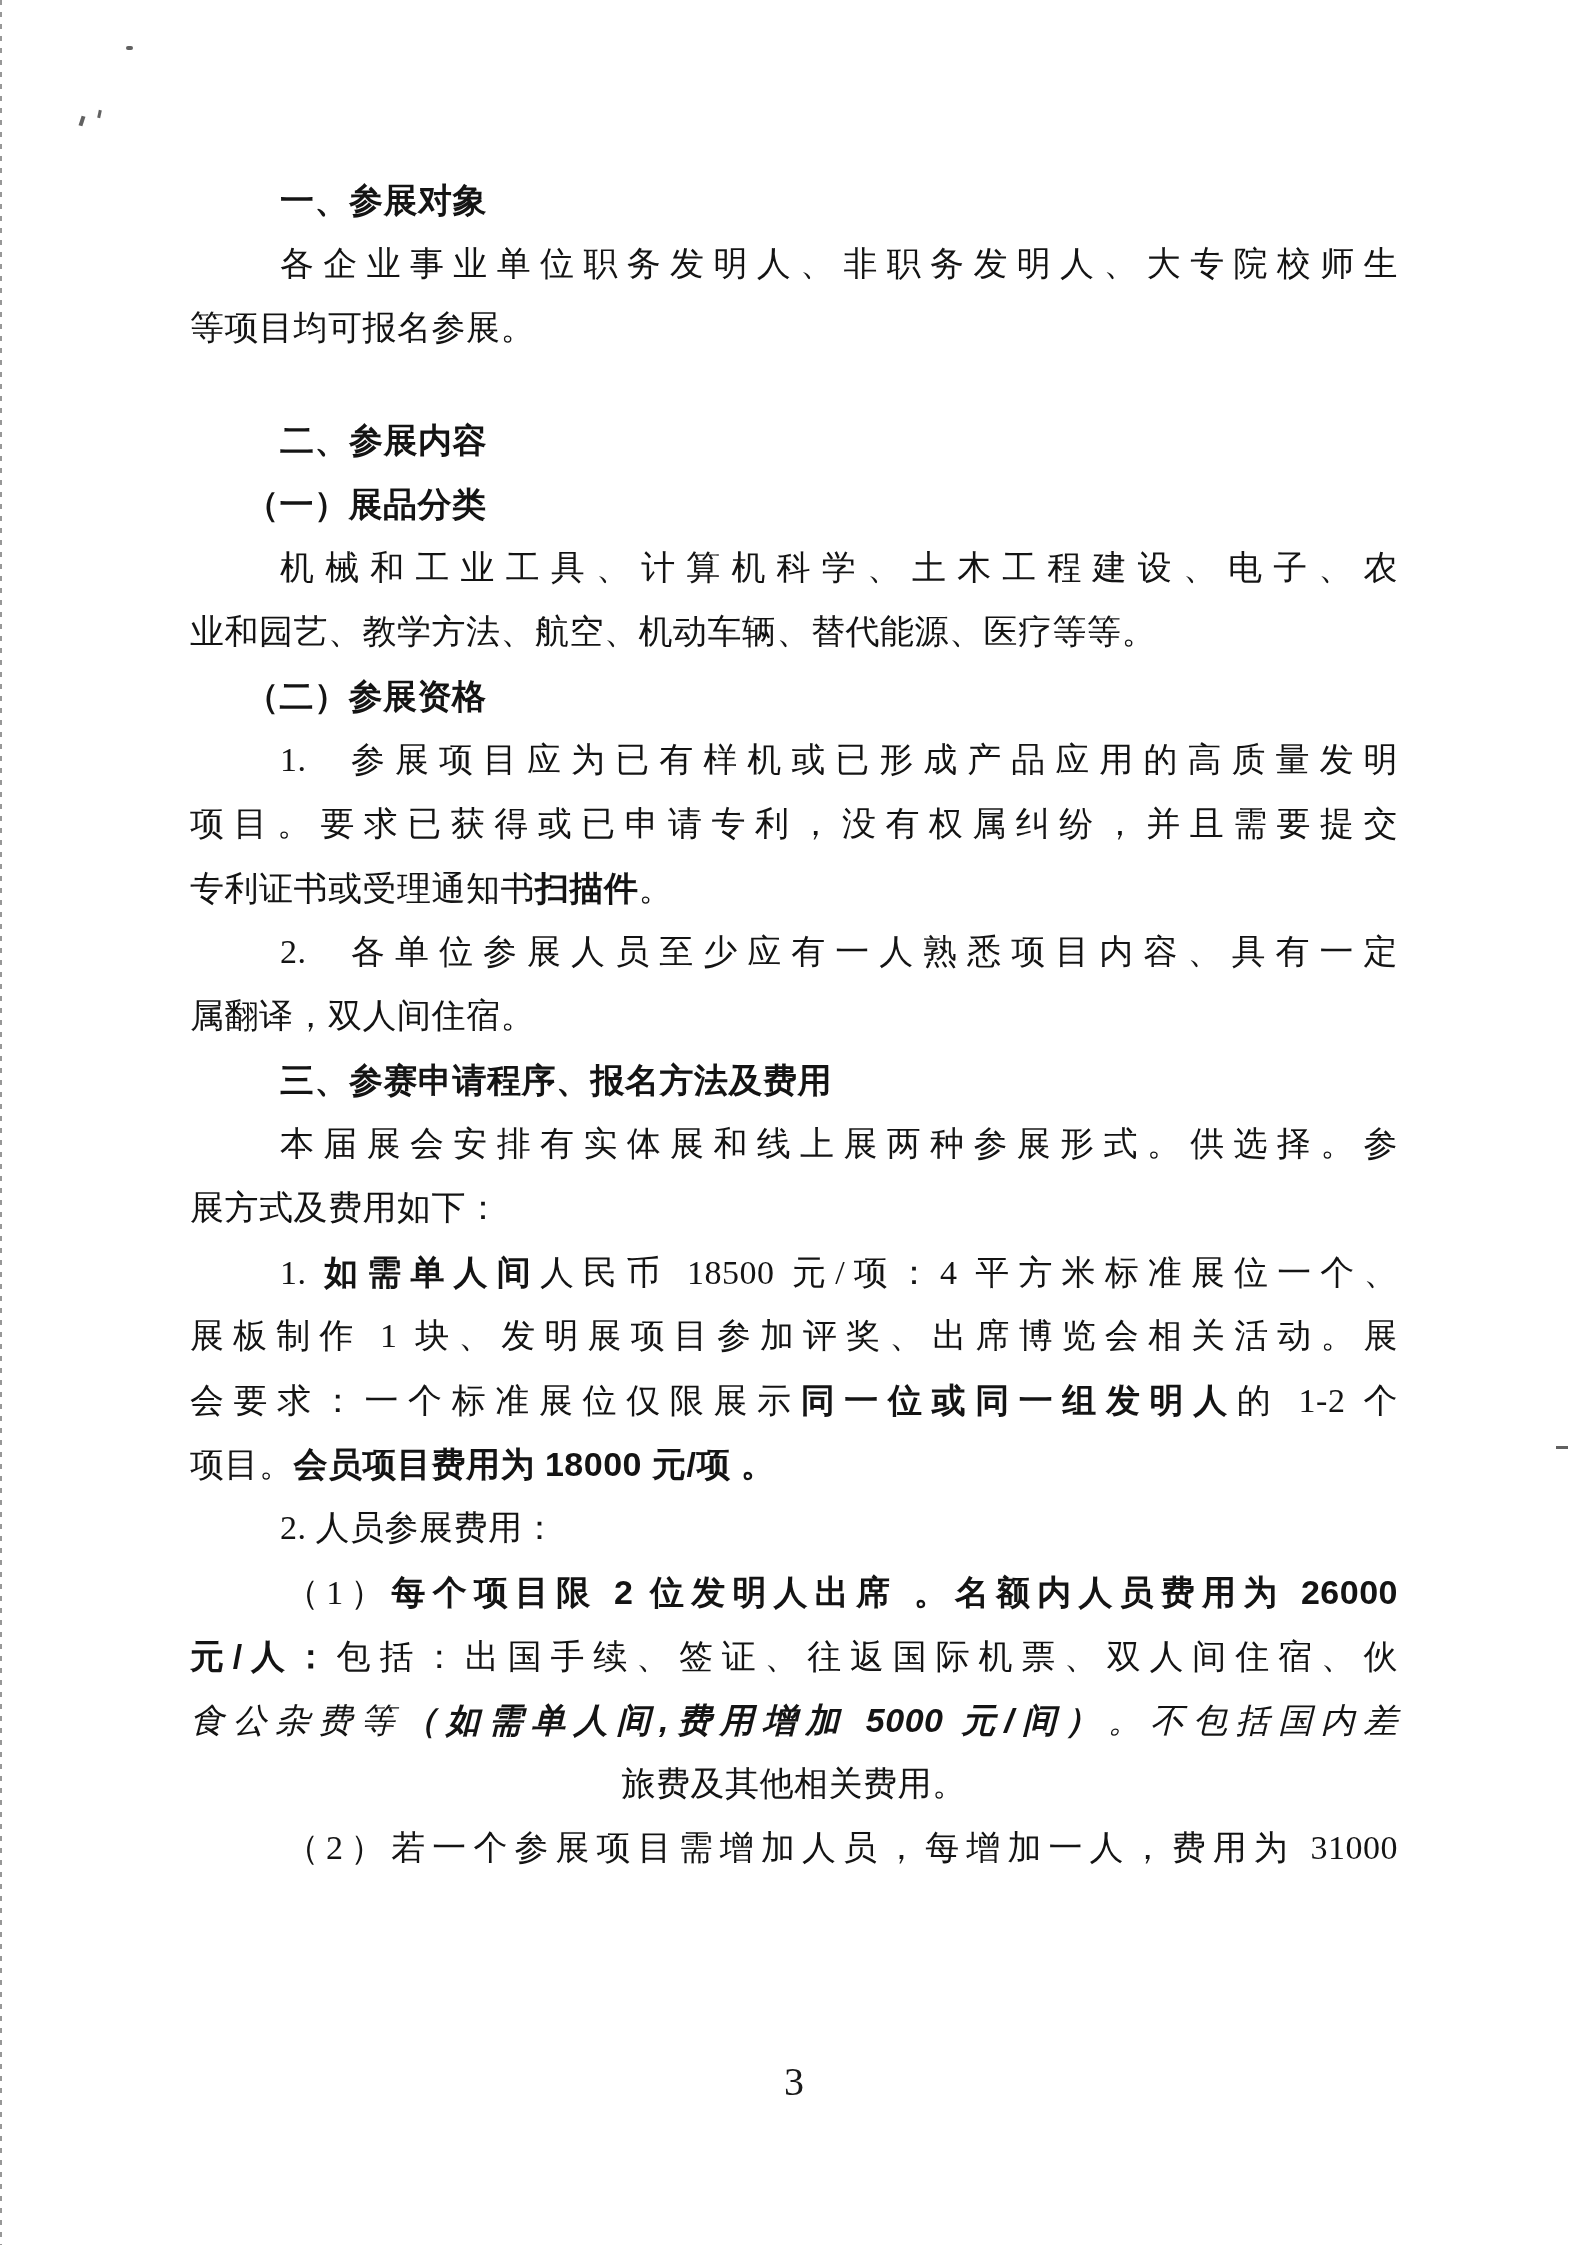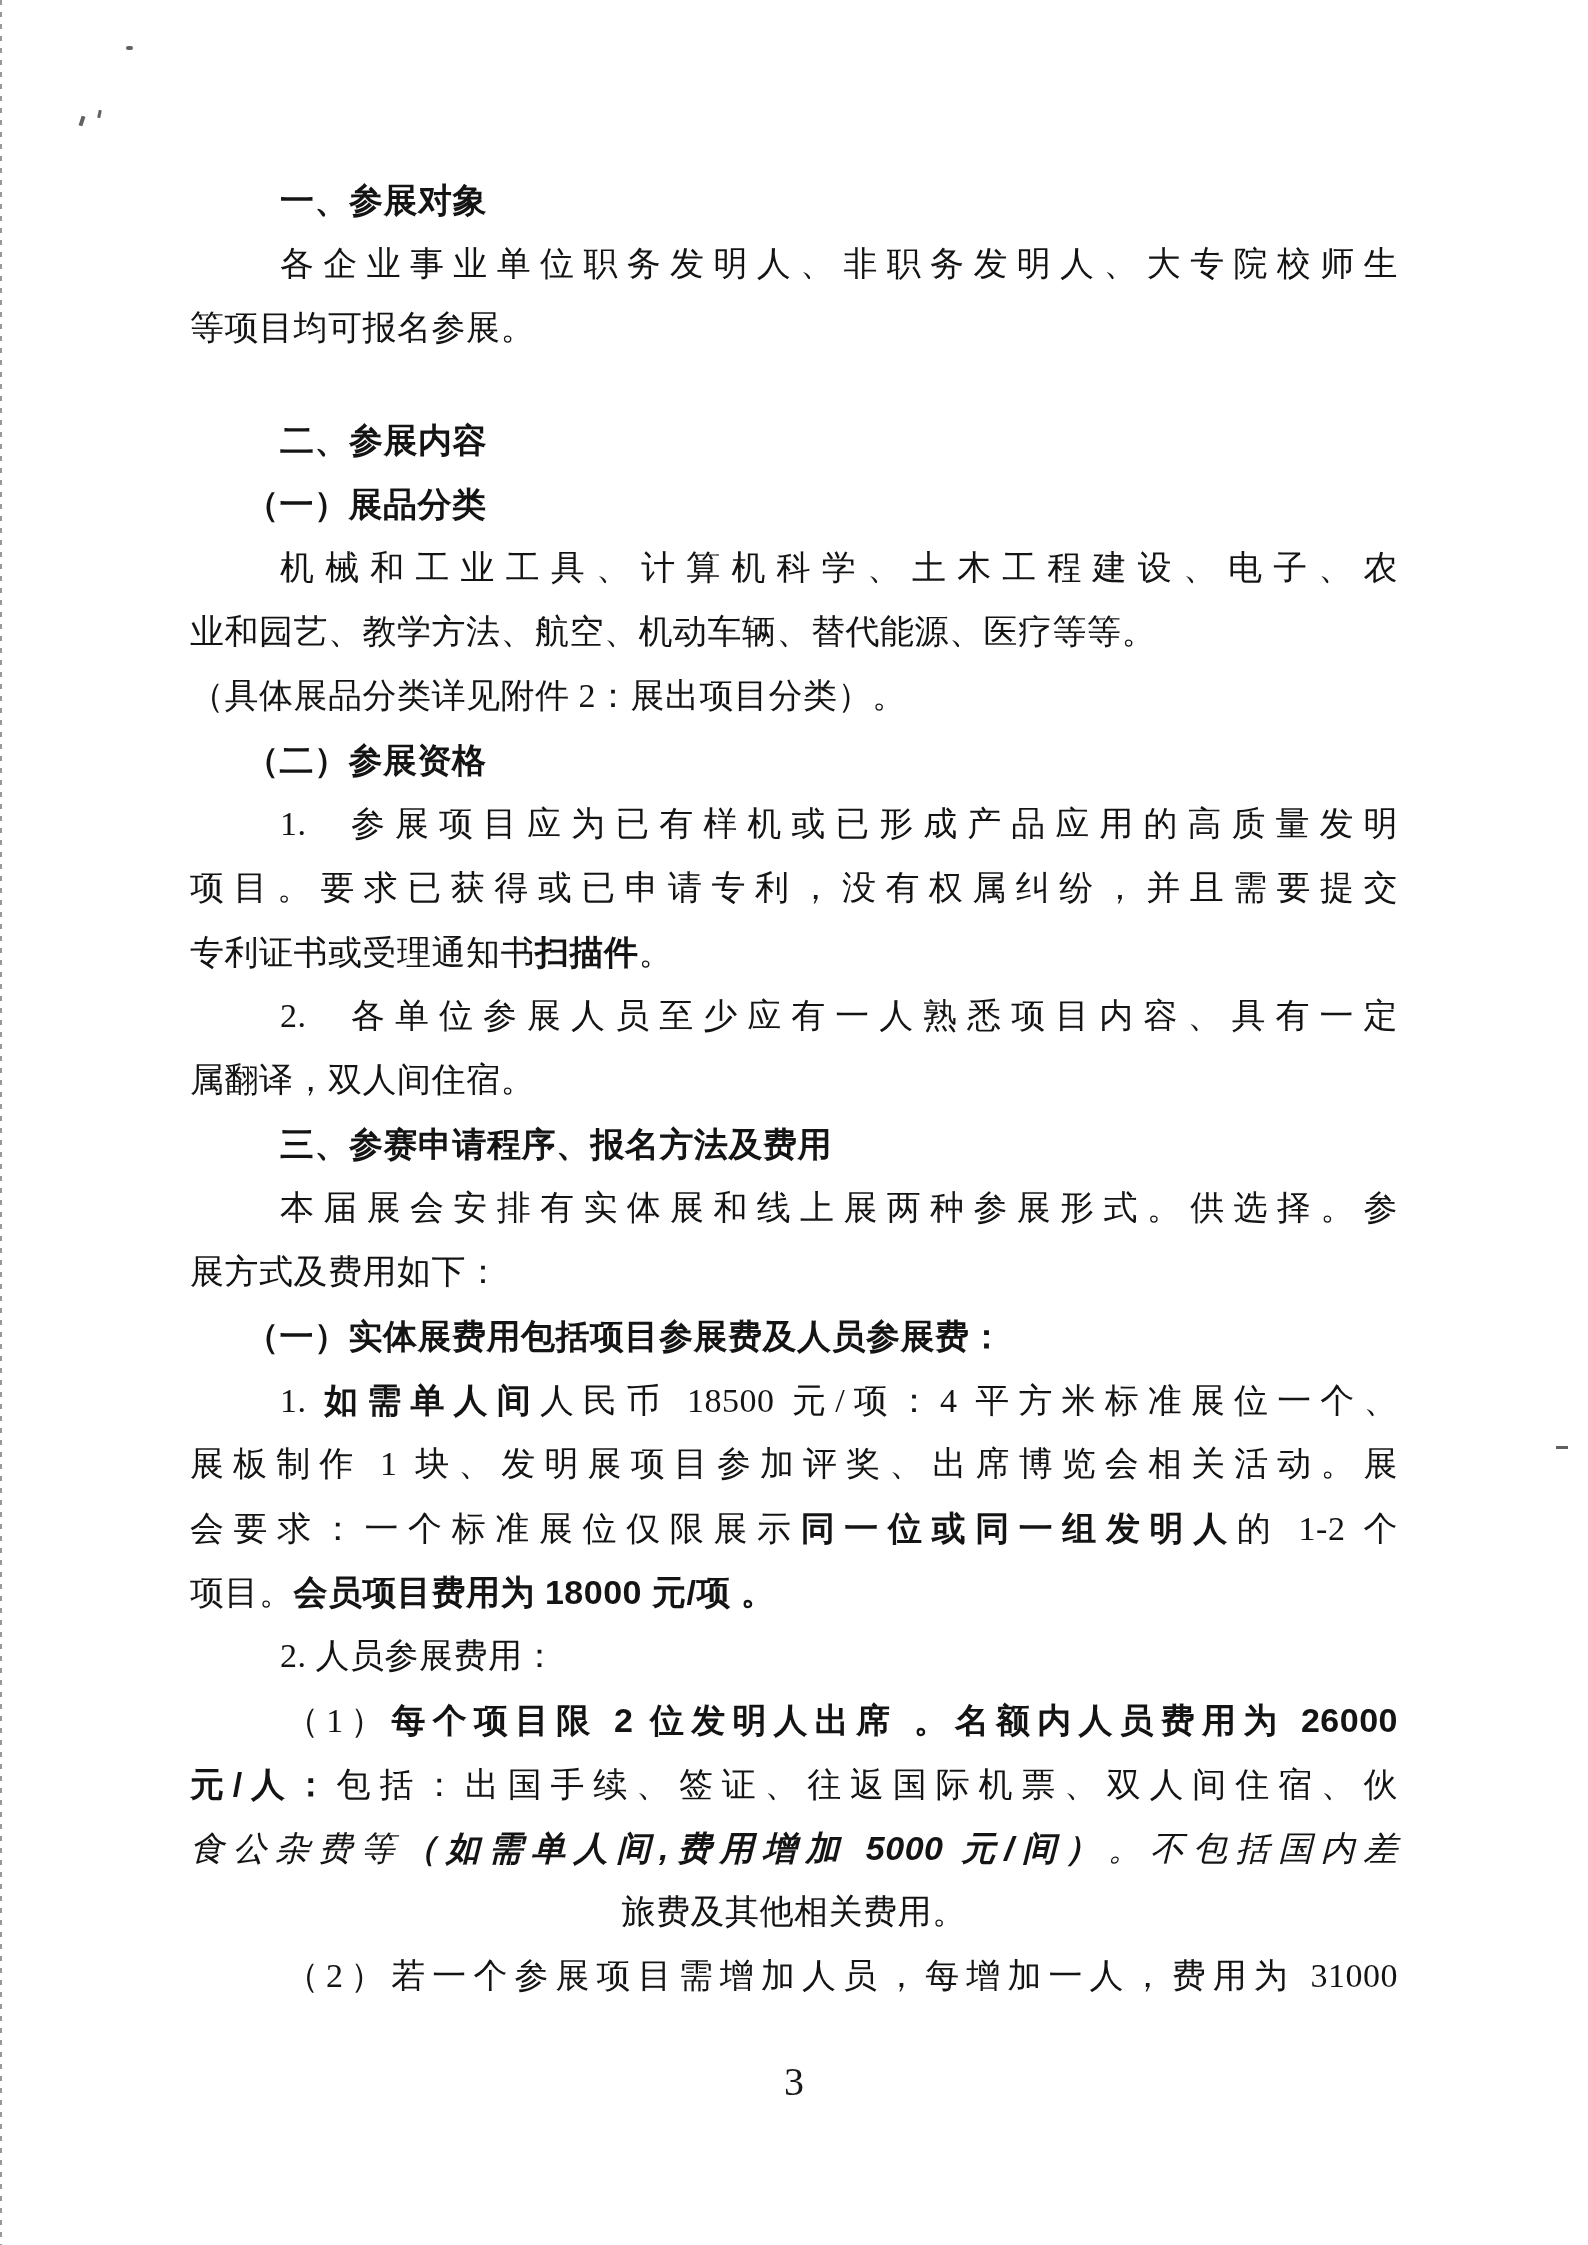--- a/index.html
+++ b/index.html
@@ -70,31 +70,29 @@
   <div class="speck s3"></div>
   <div class="speck s4"></div>
   <div class="content" id="content">
       <div class="line" style="padding-left: 90px;"><span class="seg b">一、参展对象</span></div>
       <div class="line just" style="padding-left: 90px;"><span class="seg">各企业事业单位职务发明人、非职务发明人、大专院校师生</span></div>
       <div class="line" style="padding-left: 0px;"><span class="seg">等项目均可报名参展。</span></div>
       <div class="line" style="padding-left: 90px; margin-top: 48px;"><span class="seg b">二、参展内容</span></div>
       <div class="line" style="padding-left: 55px;"><span class="seg b">（一）展品分类</span></div>
       <div class="line just" style="padding-left: 90px;"><span class="seg">机械和工业工具、计算机科学、土木工程建设、电子、农</span></div>
       <div class="line" style="padding-left: 0px;"><span class="seg">业和园艺、教学方法、航空、机动车辆、替代能源、医疗等等。</span></div>
-      <div class="line" style="padding-left: 0px;"><span class="seg">（具体展品分类详见附件 2：展出项目分类）。</span></div>
       <div class="line" style="padding-left: 55px;"><span class="seg b">（二）参展资格</span></div>
       <div class="line just" style="padding-left: 90px;"><span class="seg">1.  参展项目应为已有样机或已形成产品应用的高质量发明</span></div>
       <div class="line just" style="padding-left: 0px;"><span class="seg">项目。要求已获得或已申请专利，没有权属纠纷，并且需要提交</span></div>
       <div class="line" style="padding-left: 0px;"><span class="seg">专利证书或受理通知书</span><span class="seg b">扫描件</span><span class="seg">。</span></div>
       <div class="line just" style="padding-left: 90px;"><span class="seg">2.  各单位参展人员至少应有一人熟悉项目内容、具有一定</span></div>
       <div class="line" style="padding-left: 0px;"><span class="seg">属翻译，双人间住宿。</span></div>
       <div class="line" style="padding-left: 90px;"><span class="seg b">三、参赛申请程序、报名方法及费用</span></div>
       <div class="line just" style="padding-left: 90px;"><span class="seg">本届展会安排有实体展和线上展两种参展形式。供选择。参</span></div>
       <div class="line" style="padding-left: 0px;"><span class="seg">展方式及费用如下：</span></div>
-      <div class="line" style="padding-left: 55px;"><span class="seg b">（一）实体展费用包括项目参展费及人员参展费：</span></div>
       <div class="line just" style="padding-left: 90px;"><span class="seg">1. </span><span class="seg b">如需单人间</span><span class="seg">人民币 18500 元/项：4 平方米标准展位一个、</span></div>
       <div class="line just" style="padding-left: 0px;"><span class="seg">展板制作 1 块、发明展项目参加评奖、出席博览会相关活动。展</span></div>
       <div class="line just" style="padding-left: 0px;"><span class="seg">会要求：一个标准展位仅限展示</span><span class="seg b">同一位或同一组发明人</span><span class="seg">的 1-2 个</span></div>
       <div class="line" style="padding-left: 0px;"><span class="seg">项目。</span><span class="seg b">会员项目费用为 18000 元/项 。</span></div>
       <div class="line" style="padding-left: 90px;"><span class="seg">2. 人员参展费用：</span></div>
       <div class="line just" style="padding-left: 95px;"><span class="seg">（1）</span><span class="seg b">每个项目限 2 位发明人出席 。名额内人员费用为 26000</span></div>
       <div class="line just" style="padding-left: 0px;"><span class="seg b">元/人：</span><span class="seg">包括：出国手续、签证、往返国际机票、双人间住宿、伙</span></div>
       <div class="line just" style="padding-left: 0px; font-style: italic;"><span class="seg">食公杂费等</span><span class="seg b">（如需单人间,费用增加 5000 元/间）</span><span class="seg">。不包括国内差</span></div>
       <div class="line" style="padding-left: 0px; text-align: center;"><span class="seg">旅费及其他相关费用。</span></div>
       <div class="line just" style="padding-left: 95px;"><span class="seg">（2）若一个参展项目需增加人员，每增加一人，费用为 31000</span></div>

